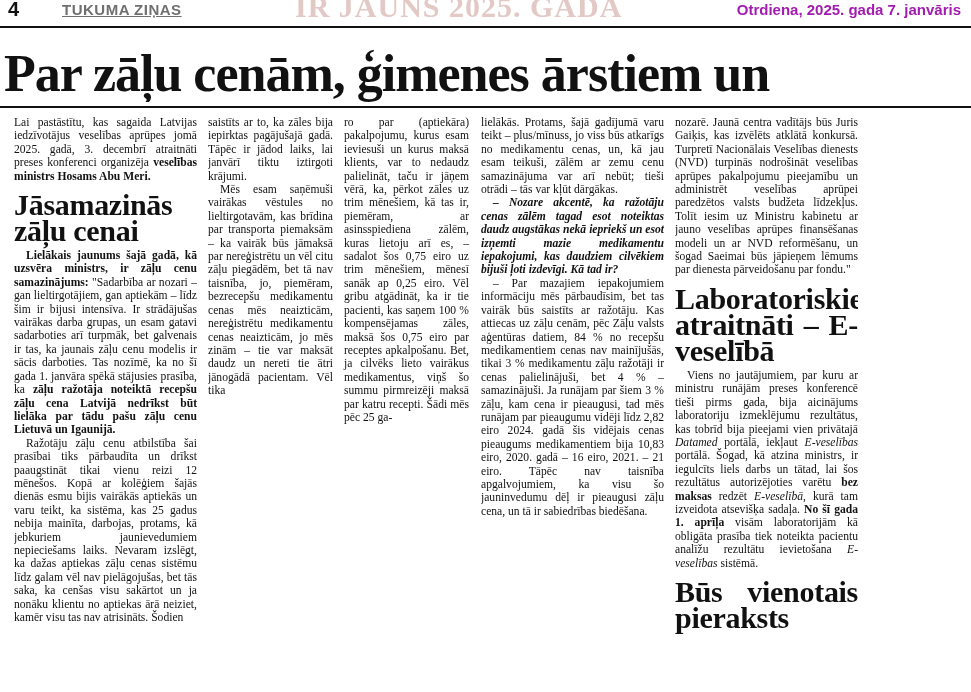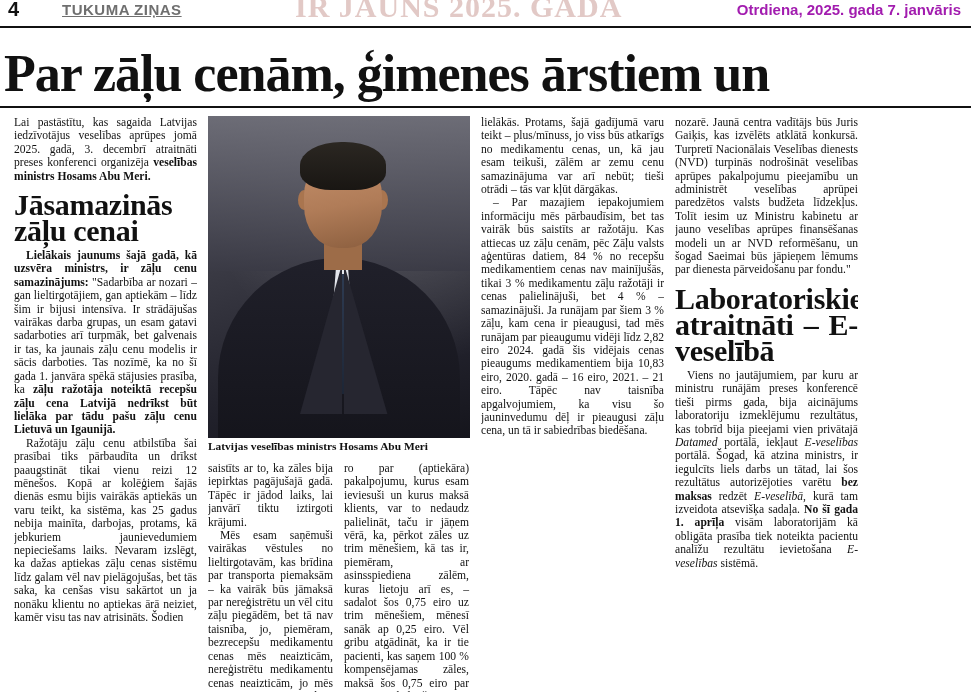--- a/index.html
+++ b/index.html
@@ -242,53 +242,38 @@
 <div class="content">
 
   <div class="col">
     <p class="noind"><span>Lai pastāstītu, kas sagaida Latvijas iedzīvotājus veselības aprūpes jomā 2025. gadā, 3. decembrī atraitnāti preses konferenci organizēja </span><b>veselības ministrs Hosams Abu Meri.</b></p>
     <div class="subhead">Jāsamazinās zāļu cenai</div>
     <p><b>Lielākais jaunums šajā gadā, kā uzsvēra ministrs, ir zāļu cenu samazinājums:</b><span> "Sadarbība ar nozari – gan lieltirgotājiem, gan aptiekām – līdz šim ir bijusi intensīva. Ir strādājušas vairākas darba grupas, un esam gatavi sadarboties arī turpmāk, bet galvenais ir tas, ka jaunais zāļu cenu modelis ir sācis darboties. Tas nozīmē, ka no šī gada 1. janvāra spēkā stājusies prasība, ka </span><b>zāļu ražotāja noteiktā recepšu zāļu cena Latvijā nedrīkst būt lielāka par tādu pašu zāļu cenu Lietuvā un Igaunijā.</b></p>
     <p> Ražotāju zāļu cenu atbilstība šai prasībai tiks pārbaudīta un drīkst paaugstināt tikai vienu reizi 12 mēnešos. Kopā ar kolēģiem šajās dienās esmu bijis vairākās aptiekās un varu teikt, ka sistēma, kas 25 gadus nebija mainīta, darbojas, protams, kā jebkuriem jaunievedumiem nepieciešams laiks. Nevaram izslēgt, ka dažas aptiekas zāļu cenas sistēmu līdz galam vēl nav pielāgojušas, bet tās saka, ka cenšas visu sakārtot un ja nonāku klientu no aptiekas ārā neiziet, kamēr visu tas nav atrisināts. Šodien</p>
   </div>
 
   <div class="col wide">
-    <div class="photo-wrap">
-      <div class="photo">
-        <div class="bg"></div>
-        <div class="backwall"></div>
-        <div class="shoulders"></div>
-        <div class="shirt"></div>
-        <div class="tie"></div>
-        <div class="lapel-l"></div>
-        <div class="lapel-r"></div>
-        <div class="neck"></div>
-        <div class="ear-l"></div>
-        <div class="ear-r"></div>
-        <div class="head"></div>
-        <div class="hair"></div>
-      </div>
-      <div class="caption">Latvijas veselības ministrs Hosams Abu Meri</div>
-    </div>
     <div class="subcols">
       <div class="subcol">
         <p class="noind">saistīts ar to, ka zāles bija iepirktas pagājušajā gadā. Tāpēc ir jādod laiks, lai janvārī tiktu iztirgoti krājumi.</p>
         <p>Mēs esam saņēmuši vairākas vēstules no lieltirgotavām, kas brīdina par transporta piemaksām – ka vairāk būs jāmaksā par nereģistrētu un vēl citu zāļu piegādēm, bet tā nav taisnība, jo, piemēram, bezrecepšu medikamentu cenas mēs neaizticām, nereģistrētu medikamentu cenas neaizticām, jo mēs zinām – tie var maksāt daudz un nereti tie ātri jānogādā pacientam. Vēl tika</p>
       </div>
       <div class="subcol">
         <p class="noind">ro par (aptiekāra) pakalpojumu, kurus esam ieviesuši un kurus maksā klients, var to nedaudz palielināt, taču ir jāņem vērā, ka, pērkot zāles uz trim mēnešiem, kā tas ir, piemēram, ar asinsspiediena zālēm, kuras lietoju arī es, – sadalot šos 0,75 eiro uz trim mēnešiem, mēnesī sanāk ap 0,25 eiro. Vēl gribu atgādināt, ka ir tie pacienti, kas saņem 100 % kompensējamas zāles, maksā šos 0,75 eiro par receptes apkalpošanu. Bet, ja cilvēks lieto vairākus medikamentus, viņš šo summu pirmreizēji maksā par katru recepti. Šādi mēs pēc 25 ga-</p>
 
       </div>
     </div>
   </div>
 
   <div class="col">
     <p class="noind">lielākās. Protams, šajā gadījumā varu teikt – plus/mīnuss, jo viss būs atkarīgs no medikamentu cenas, un, kā jau esam teikuši, zālēm ar zemu cenu samazinājuma var arī nebūt; tieši otrādi – tās var kļūt dārgākas.</p>
+    <p class="ital">– Nozare akcentē, ka ražotāju cenas zālēm tagad esot noteiktas daudz augstākas nekā iepriekš un esot izņemti mazie medikamentu iepakojumi, kas daudziem cilvēkiem bijuši ļoti izdevīgi. Kā tad ir?</p>
     <p>– Par mazajiem iepakojumiem informāciju mēs pārbaudīsim, bet tas vairāk būs saistīts ar ražotāju. Kas attiecas uz zāļu cenām, pēc Zāļu valsts aģentūras datiem, 84 % no recepšu medikamentiem cenas nav mainījušās, tikai 3 % medikamentu zāļu ražotāji ir cenas palielinājuši, bet 4 % – samazinājuši. Ja runājam par šiem 3 % zāļu, kam cena ir pieaugusi, tad mēs runājam par pieaugumu vidēji līdz 2,82 eiro 2024. gadā šis vidējais cenas pieaugums medikamentiem bija 10,83 eiro, 2020. gadā – 16 eiro, 2021. – 21 eiro. Tāpēc nav taisnība apgalvojumiem, ka visu šo jauninvedumu dēļ ir pieaugusi zāļu cena, un tā ir sabiedrības biedēšana.</p>
   </div>
 
   <div class="col">
     <p class="noind">nozarē. Jaunā centra vadītājs būs Juris Gaiķis, kas izvēlēts atklātā konkursā. Turpretī Nacionālais Veselības dienests (NVD) turpinās nodrošināt veselības aprūpes pakalpojumu pieejamību un administrēt veselības aprūpei paredzētos valsts budžeta līdzekļus. Tolīt iesim uz Ministru kabinetu ar jauno veselības aprūpes finansēšanas modeli un ar NVD reformēšanu, un šogad Saeimai būs jāpieņem lēmums par dienesta pārveidošanu par fondu."</p>
     <div class="subhead">Laboratoriskie atraitnāti – E-veselībā</div>
     <p><span>Viens no jautājumiem, par kuru ar ministru runājām preses konferencē tieši pirms gada, bija aicinājums laboratoriju izmeklējumu rezultātus, kas tobrīd bija pieejami vien privātajā </span><i>Datamed</i><span> portālā, iekļaut </span><i>E-veselības</i><span> portālā. Šogad, kā atzina ministrs, ir iegulcīts liels darbs un tātad, lai šos rezultātus autorizējoties varētu </span><b>bez maksas</b><span> redzēt </span><i>E-veselībā</i><span>, kurā tam izveidota atsevišķa sadaļa. </span><b>No šī gada 1. aprīļa</b><span> visām laboratorijām kā obligāta prasība tiek noteikta pacientu analīžu rezultātu ievietošana </span><i>E-veselības</i><span> sistēmā.</span></p>
+    <div class="subhead">Būs vienotais pieraksts</div>
   </div>
 
 </div>
 
 </body></html>

